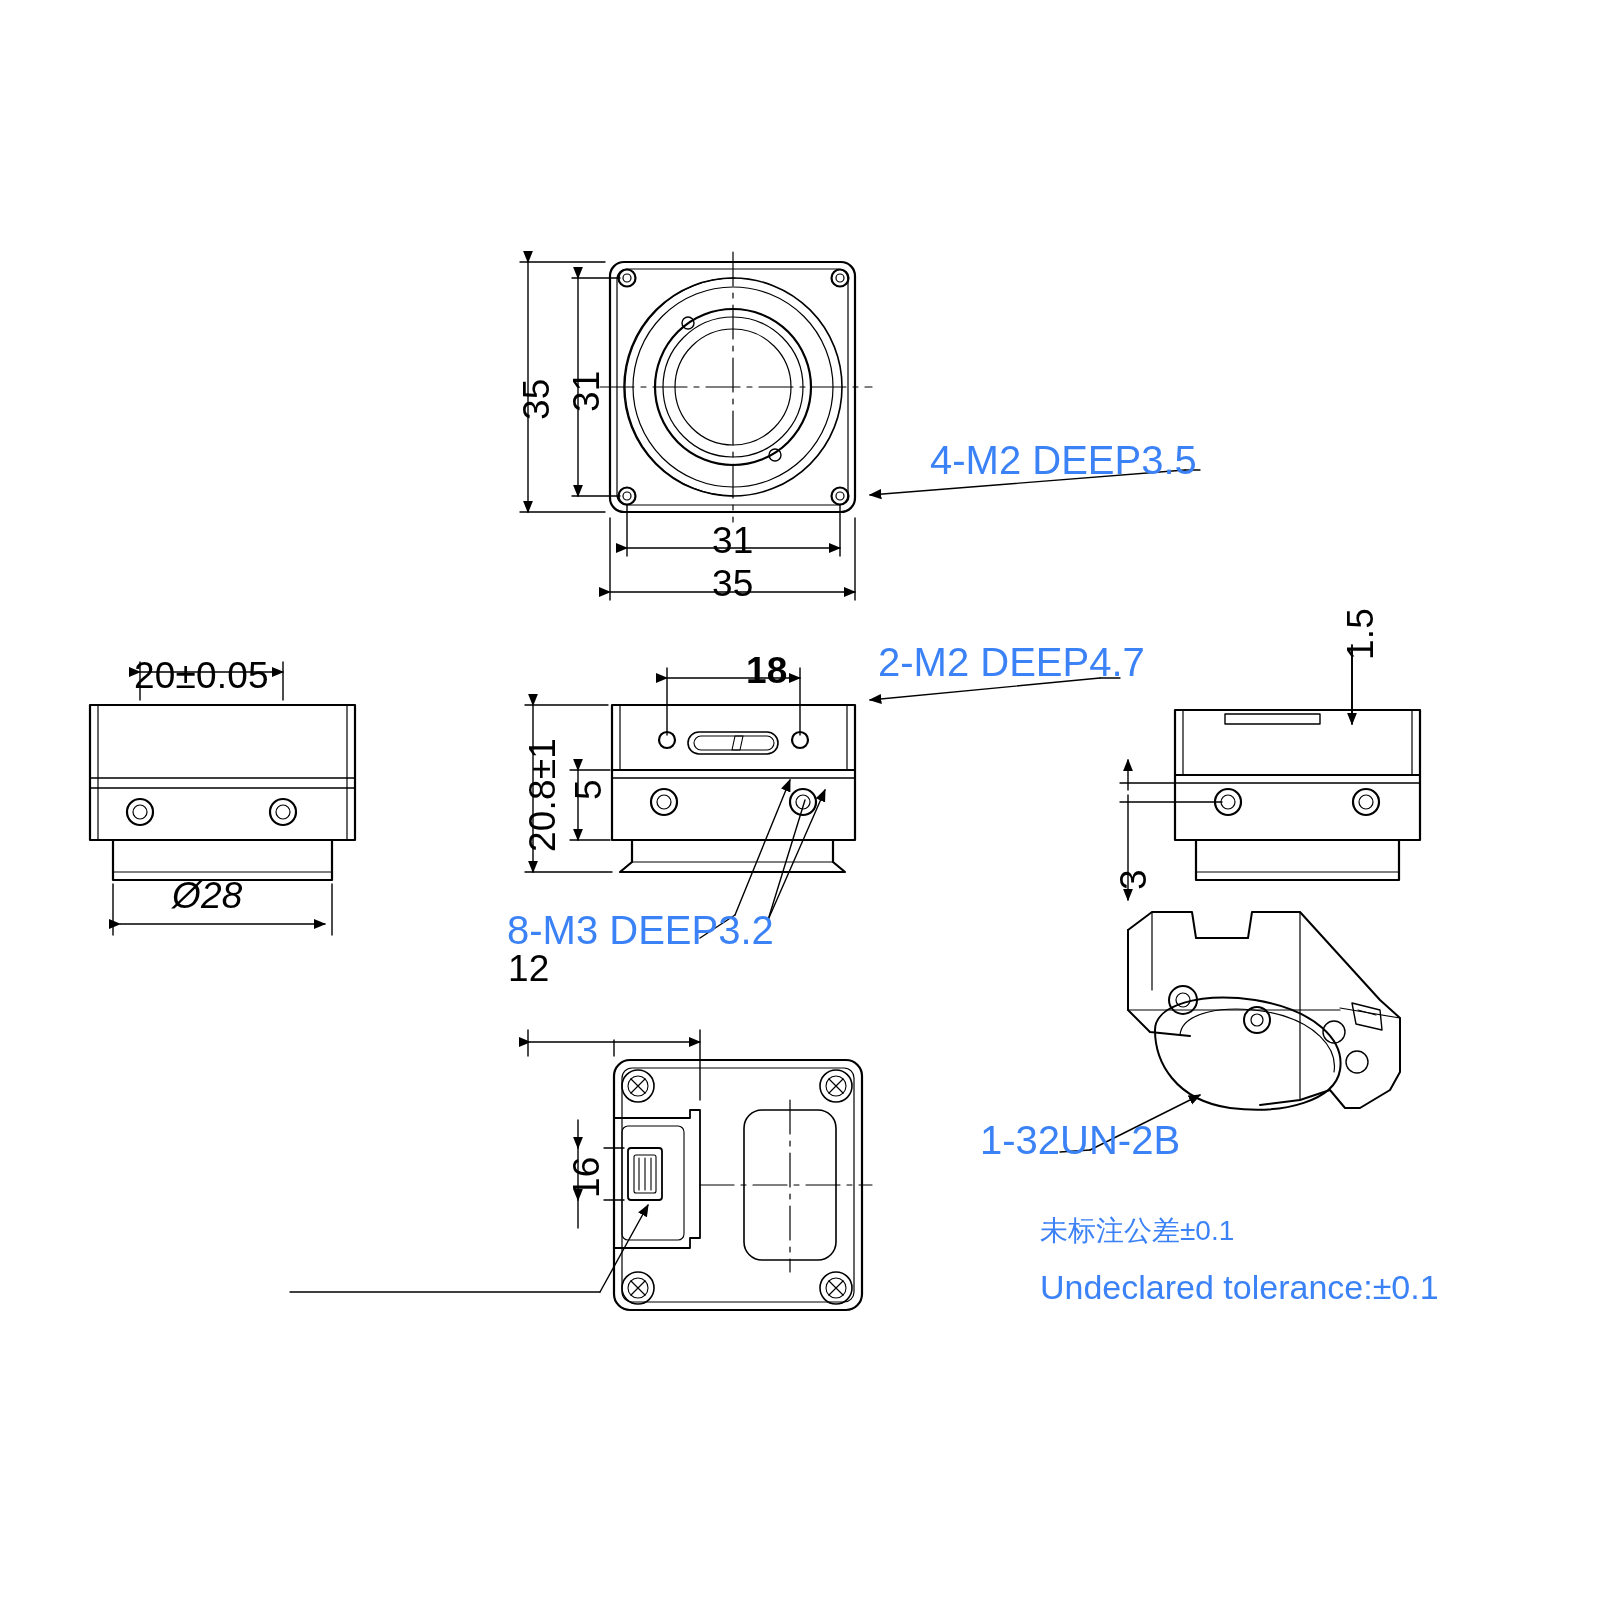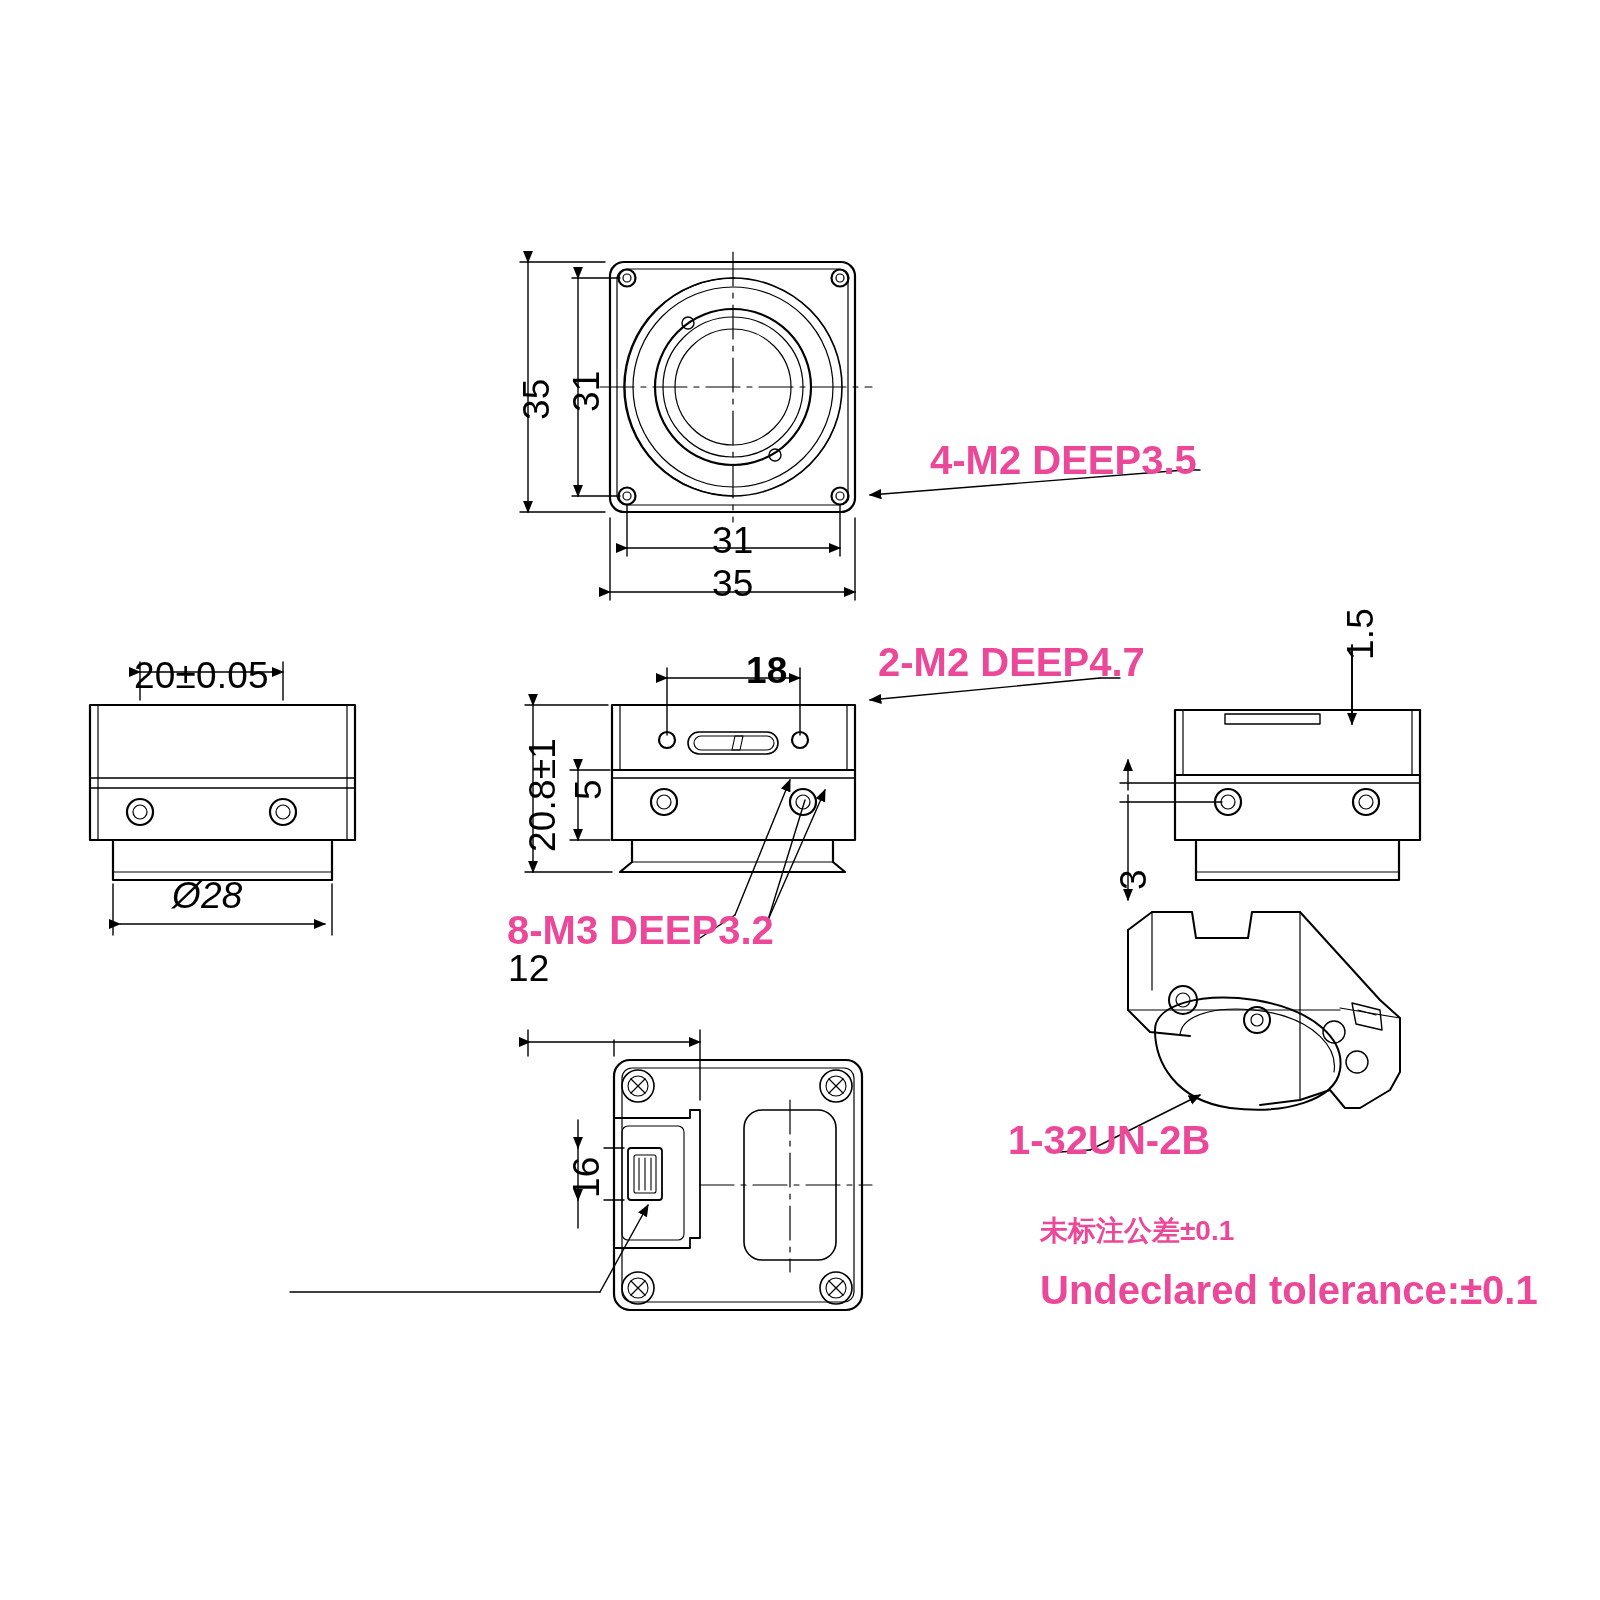--- a/index.html
+++ b/index.html
@@ -2,21 +2,21 @@
 <html><head>
 <meta charset="utf-8">
 <style>
   html,body{margin:0;padding:0;background:#ffffff;}
   body{width:1600px;height:1600px;position:relative;overflow:hidden;
        font-family:"Liberation Sans",sans-serif;color:#1a1a1a;}
   #sheet{position:absolute;left:0;top:0;width:1600px;height:1600px;}
   svg.draw{position:absolute;left:0;top:0;width:1600px;height:1600px;overflow:visible;}
   .lbl{position:absolute;white-space:nowrap;font-size:37px;letter-spacing:0.2px;color:#000;}
   .lbl.rot{transform-origin:0 0;}
-  .note{position:absolute;white-space:nowrap;font-size:40px;color:#ec4899;font-weight:bold;}
+  .note{position:absolute;white-space:nowrap;font-size:40px;color:#3b82f6;}
 </style>
 </head>
 <body>
 
 <div id="sheet">
 
   <svg class="draw" viewBox="0 0 1600 1600">
     <defs>
       <marker id="ar" viewBox="0 0 10 10" refX="9" refY="5" markerWidth="9" markerHeight="9" orient="auto">
         <path d="M0,1 L10,5 L0,9 z" fill="#000"></path>
@@ -256,21 +256,21 @@
 
   <div class="lbl" style="left:746px;top:650px;font-weight:bold;">18</div>
   <div class="lbl rot" style="left:522px;top:852px;transform:rotate(-90deg);">20.8±1</div>
   <div class="lbl rot" style="left:568px;top:800px;transform:rotate(-90deg);">5</div>
   <div class="note" style="left:878px;top:640px;">2-M2 DEEP4.7</div>
   <div class="note" style="left:507px;top:908px;">8-M3 DEEP3.2</div>
 
   <div class="lbl rot" style="left:1340px;top:660px;transform:rotate(-90deg);">1.5</div>
   <div class="lbl rot" style="left:1113px;top:890px;transform:rotate(-90deg);">3</div>
 
-  <div class="note" style="left:1008px;top:1118px;">1-32UN-2B</div>
+  <div class="note" style="left:980px;top:1118px;">1-32UN-2B</div>
 
   <div class="lbl" style="left:508px;top:948px;">12</div>
   <div class="lbl rot" style="left:566px;top:1198px;transform:rotate(-90deg);">16</div>
 
   <div class="note" style="left:1040px;top:1212px;font-size:28px;">未标注公差±0.1</div>
-  <div class="note" style="left:1040px;top:1268px;font-size:40px;">Undeclared tolerance:±0.1</div>
+  <div class="note" style="left:1040px;top:1268px;font-size:34px;">Undeclared tolerance:±0.1</div>
 
 </div>
 
 </body></html>

